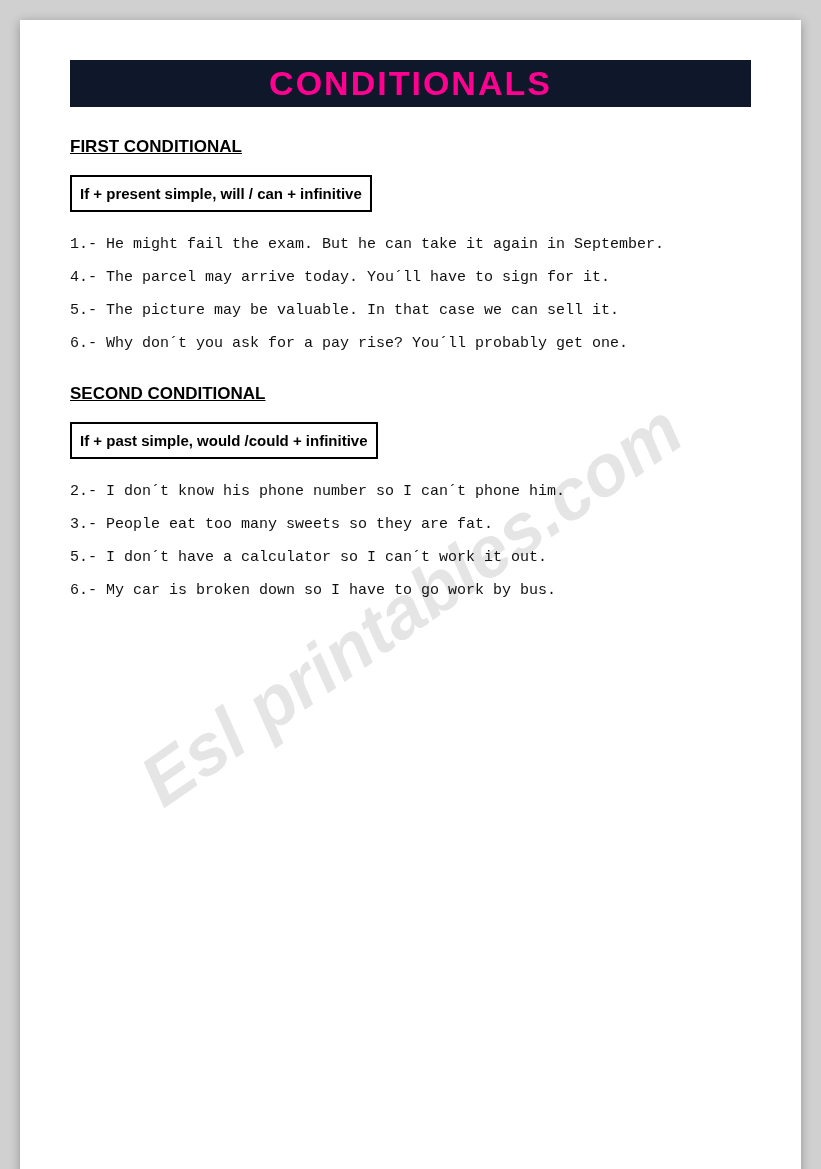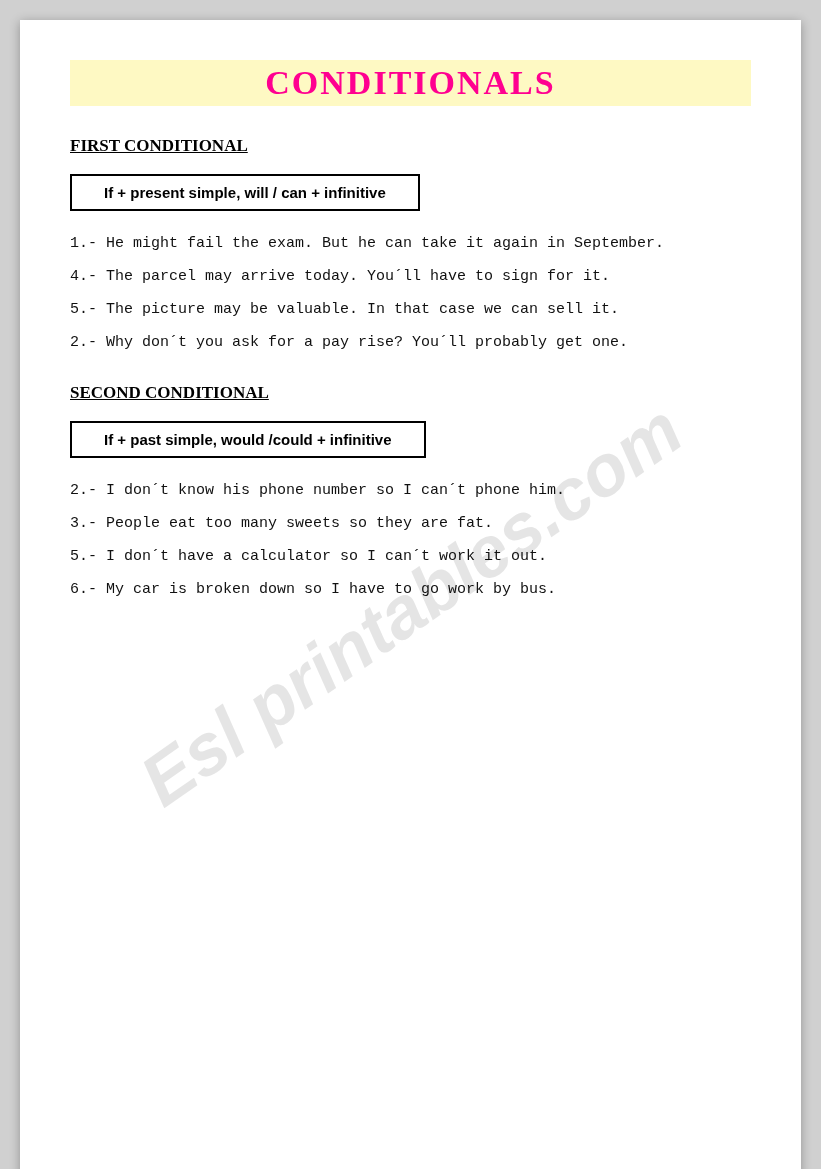--- a/index.html
+++ b/index.html
@@ -44,42 +44,41 @@
     .content {
       position: relative;
       z-index: 1;
     }
 
     .main-title {
       text-align: center;
       font-size: 34px;
       font-weight: bold;
       color: #ff0090;
-      background-color: #fef9c3;
+      background-color: #0f172a;
       display: inline-block;
       width: 100%;
       padding: 4px 0;
       margin-bottom: 30px;
       letter-spacing: 2px;
-      font-family: Liberation Serif, serif;
     }
 
     .section-title {
       font-size: 17px;
       font-weight: bold;
       text-decoration: underline;
       color: #000;
       margin-bottom: 18px;
-      font-family: Liberation Serif, serif;
+      font-family: Liberation Sans, sans-serif;
     }
 
     .formula-box {
       border: 2px solid #000;
       display: inline-block;
-      padding: 8px 32px;
+      padding: 8px 8px;
       margin-bottom: 22px;
       font-size: 15px;
       font-weight: bold;
       font-family: Arial, sans-serif;
     }
 
     .exercises-list {
       list-style: none;
       margin-bottom: 30px;
     }
@@ -110,21 +109,21 @@
     <div class="first-section">
       <div class="section-title">FIRST CONDITIONAL</div>
 
       <div class="formula-box">If + present simple, will / can + infinitive</div>
 
       <ul class="exercises-list">
 
       <li>1.- He might fail the exam. But he can take it again in September.</li>
           <li>4.- The parcel may arrive today. You´ll have to sign for it.</li>
           <li>5.- The picture may be valuable. In that case we can sell it.</li>
-          <li>2.- Why don´t you ask for a pay rise? You´ll probably get one.</li>
+          <li>6.- Why don´t you ask for a pay rise? You´ll probably get one.</li>
         </ul>
     </div>
 
     
     <div class="second-section">
       <div class="section-title">SECOND CONDITIONAL</div>
 
       <div class="formula-box">If + past simple, would /could + infinitive</div>
 
       <ul class="exercises-list">

